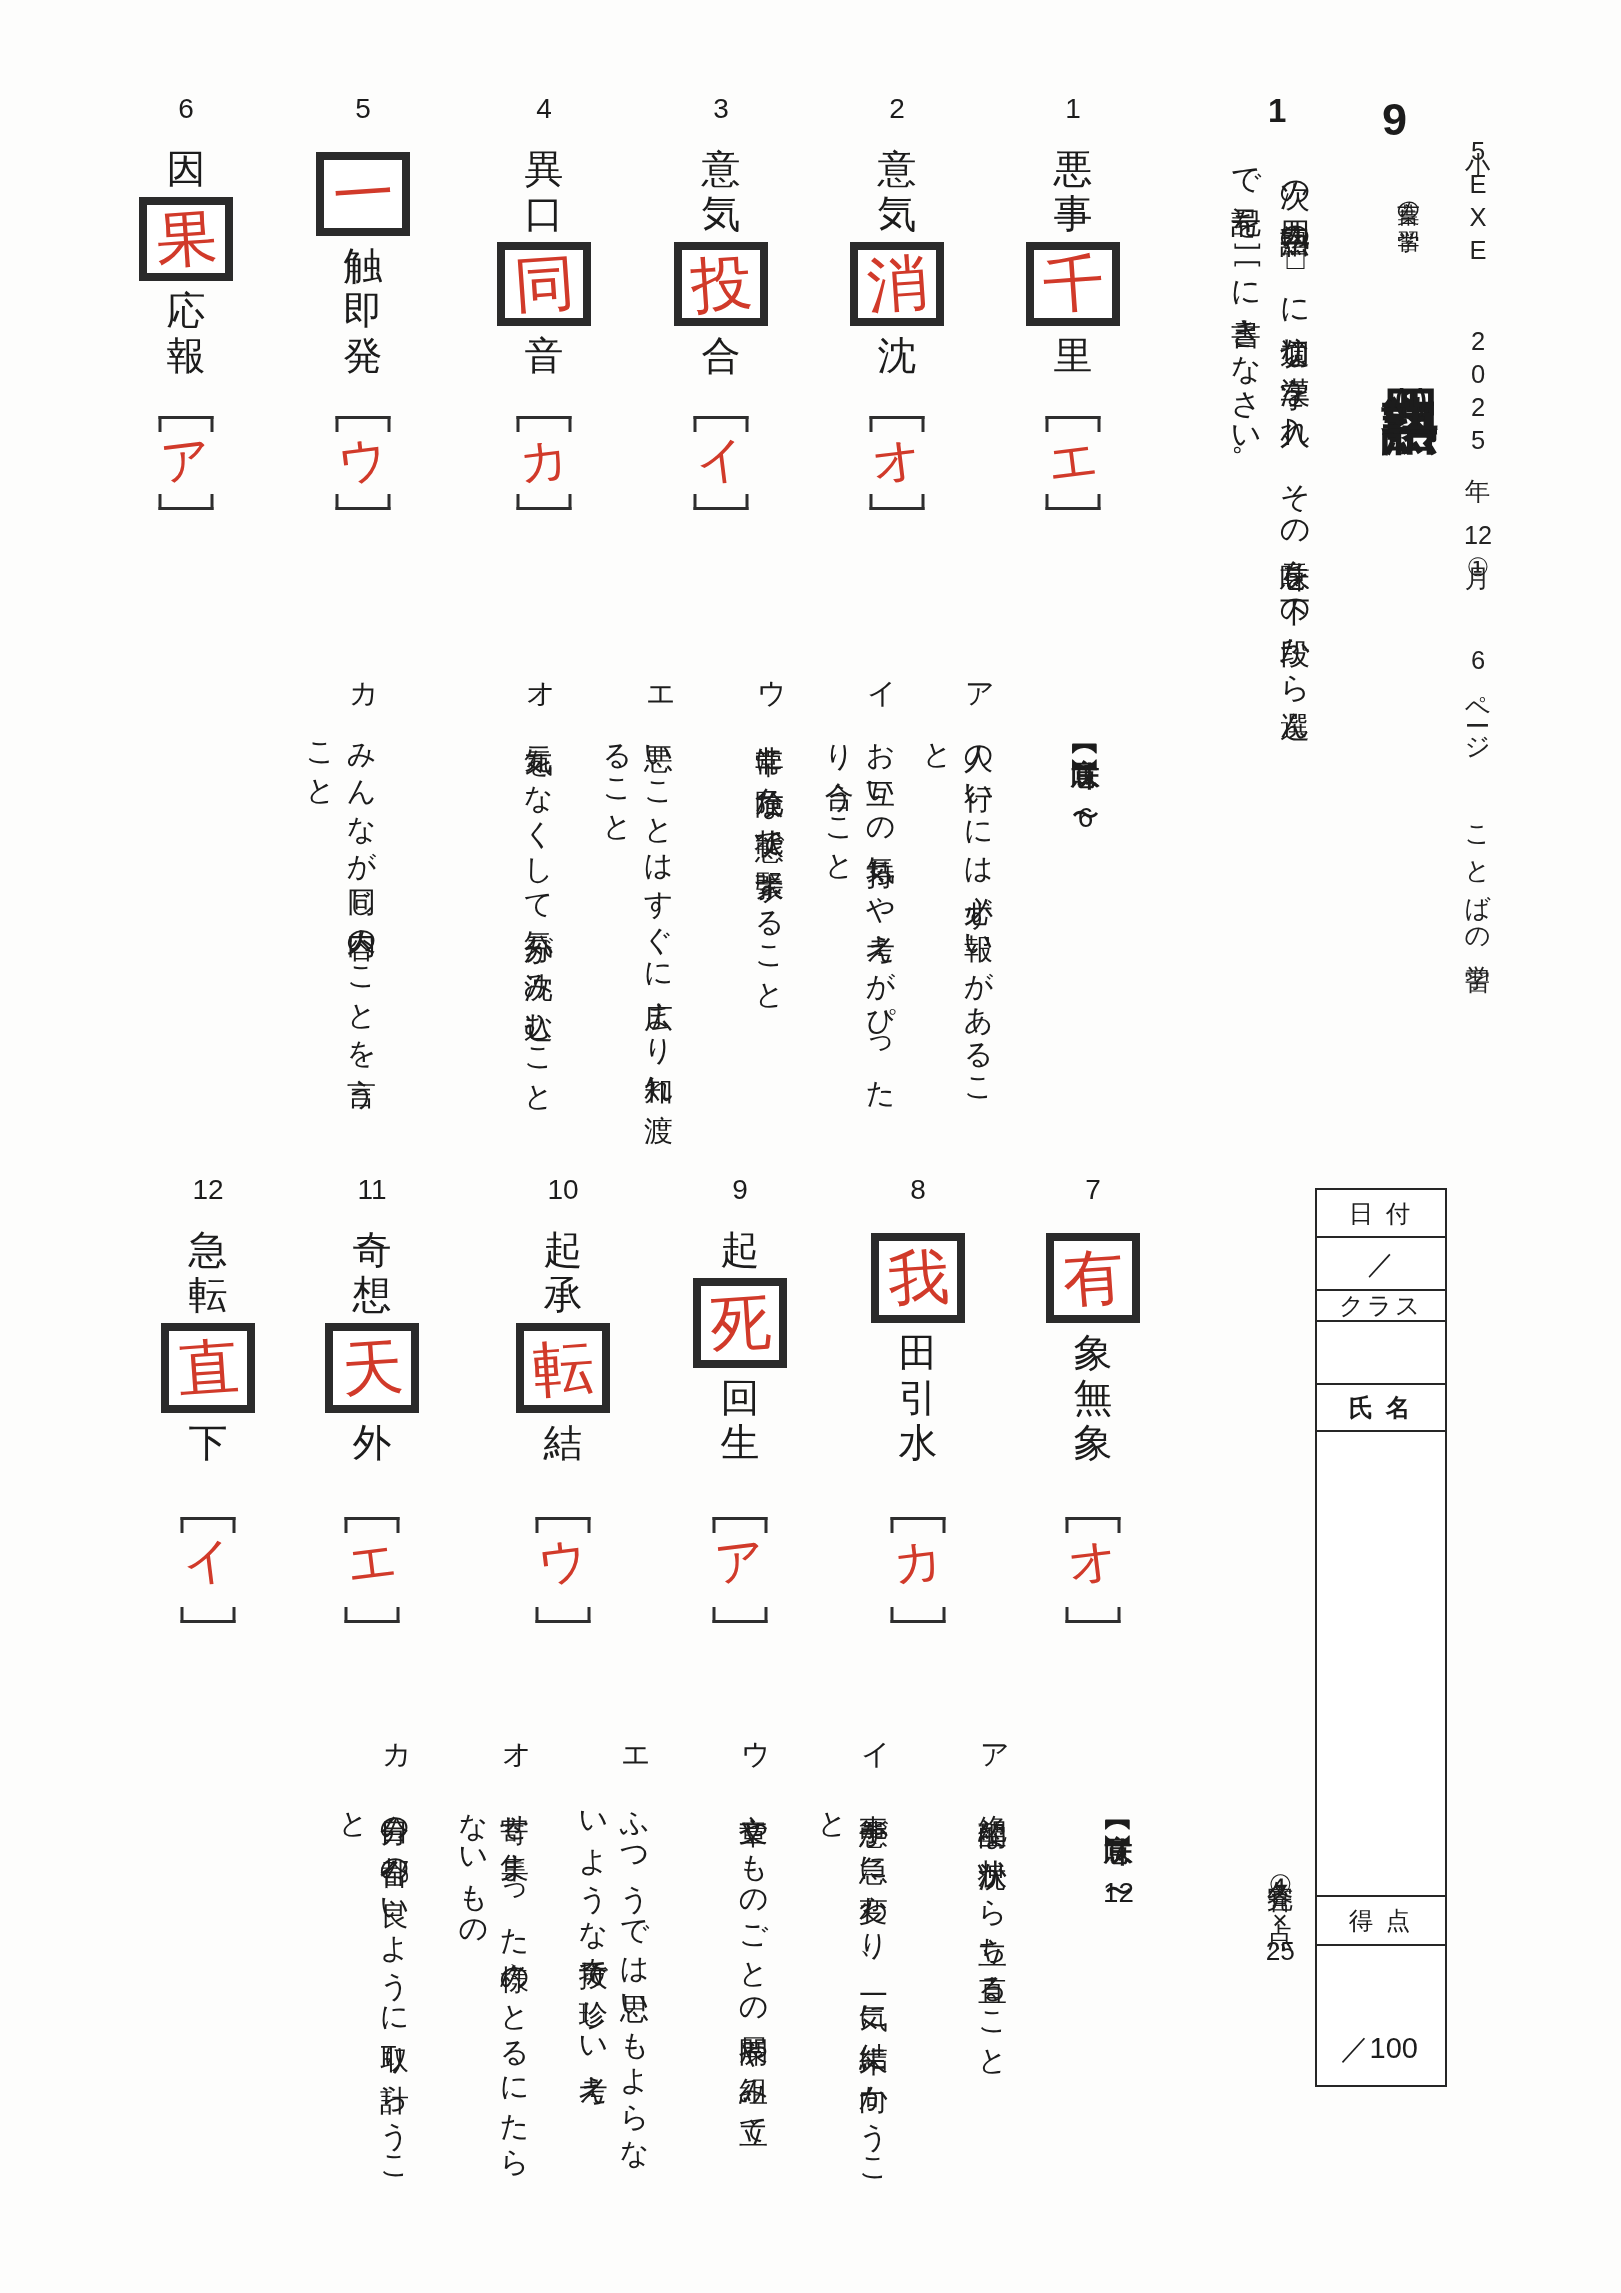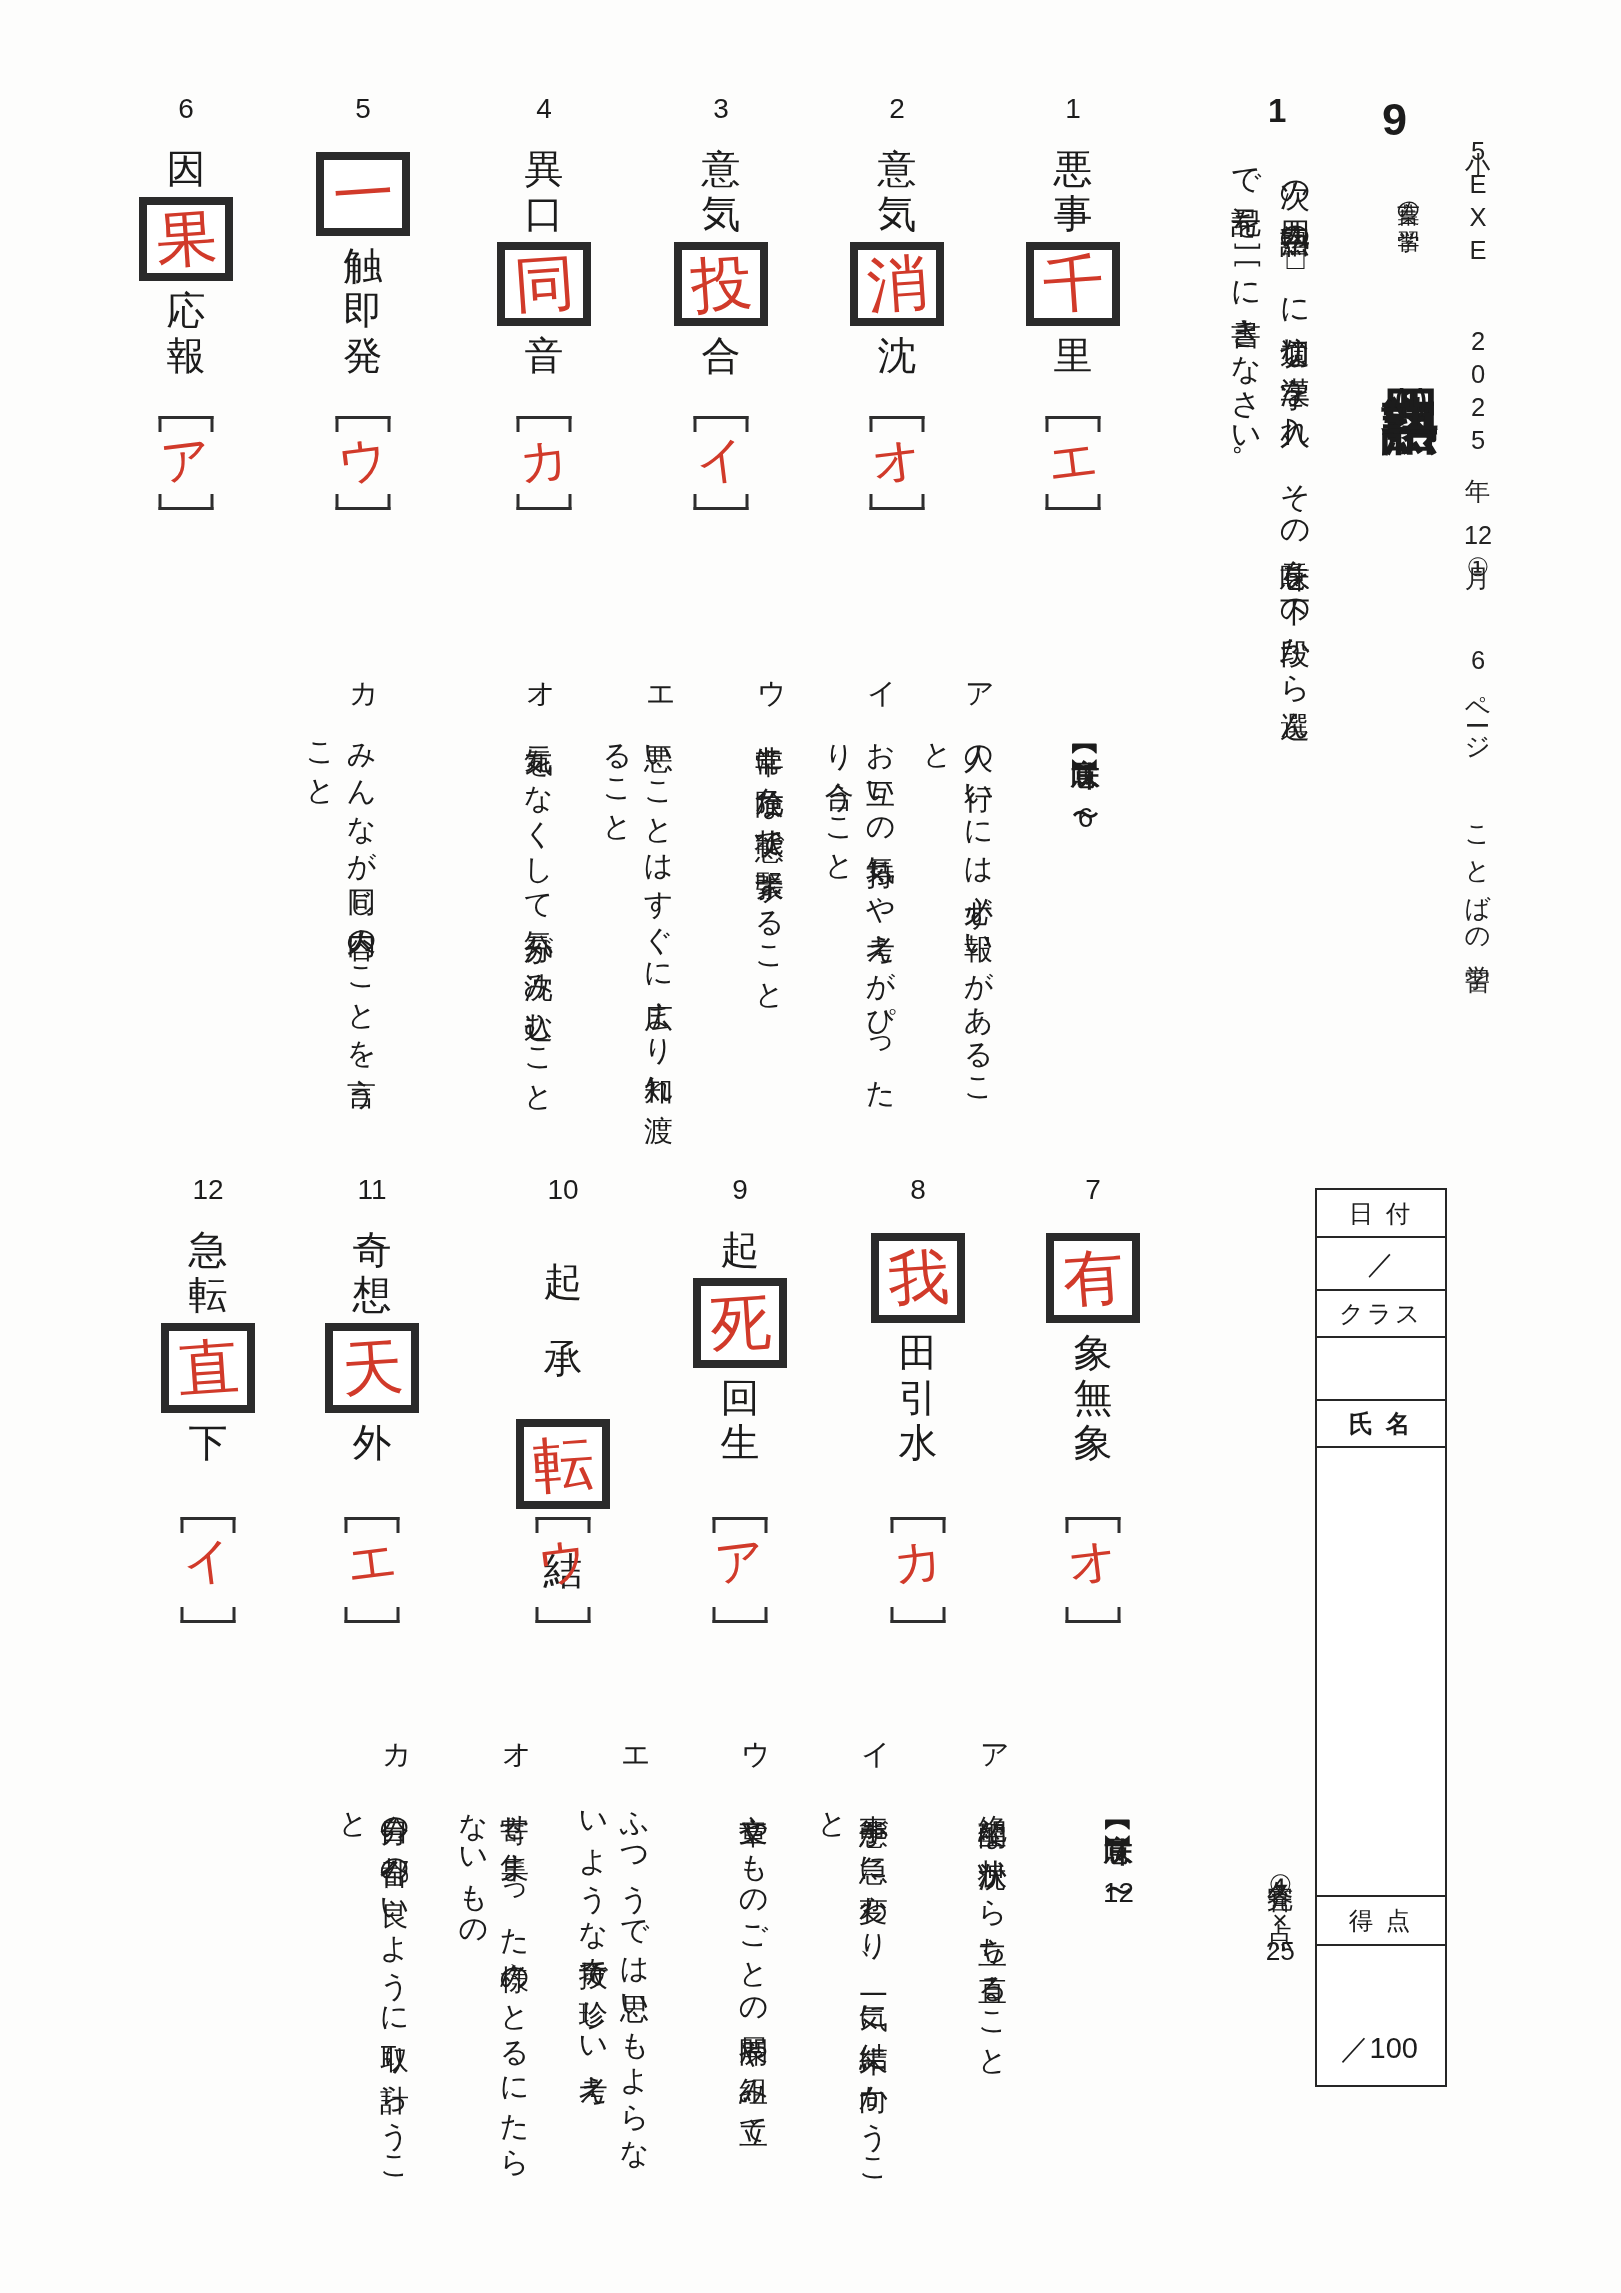--- a/index.html
+++ b/index.html
@@ -55,21 +55,21 @@
 
   
   .info-table { left:1315px; top:1188px; width:132px; height:899px; box-sizing:border-box;
                 border:2.9px solid #262626; display:flex; flex-direction:column; background:#fff; }
   .info-table .row { box-sizing:border-box; border-bottom:2.9px solid #262626;
                      display:flex; align-items:center; justify-content:center; }
   .info-table .row:last-child { border-bottom:none; }
   .tlabel { font-size:24.5px; letter-spacing:2.9px; }
   .r-date-label { height:48px; }
   .r-date { height:53px; font-size:27.4px; }
-  .r-class-label { height:47px; }
+  .r-class-label { height:31px; }
   .r-class { height:63px; }
   .r-name-label { height:47px;font-weight:bold; }
   .r-name { flex:1; }
   .r-score-label { height:49px; }
   .r-score { height:139px; align-items:flex-end !important; justify-content:flex-start !important;
              font-size:29px; padding:0 0 15.7px 23.5px; box-sizing:border-box; }
   .note { left:1262px; top:1860px; font-size:26.5px; letter-spacing:2.9px; }
 </style>
 </head>
 <body>
@@ -221,21 +221,21 @@
     <div class="kbox">
         <span class="hand">死</span>
       </div>
     <div class="kanji">回</div>
     <div class="kanji">生</div>
     <div class="bracket">
         <span class="hand">ア</span>
       </div>
   </div>
 
-  <div class="qcol bqcol" style="left:509px; top:1174px;gap:32px;">
+  <div class="qcol bqcol" style="left:509px; top:1174px;">
     <div class="qnum g">10</div>
     <div class="kanji">起</div>
     <div class="kanji">承</div>
     <div class="kbox">
         <span class="hand">転</span>
       </div>
     <div class="kanji">結</div>
     <div class="bracket">
         <span class="hand">ウ</span>
       </div>

